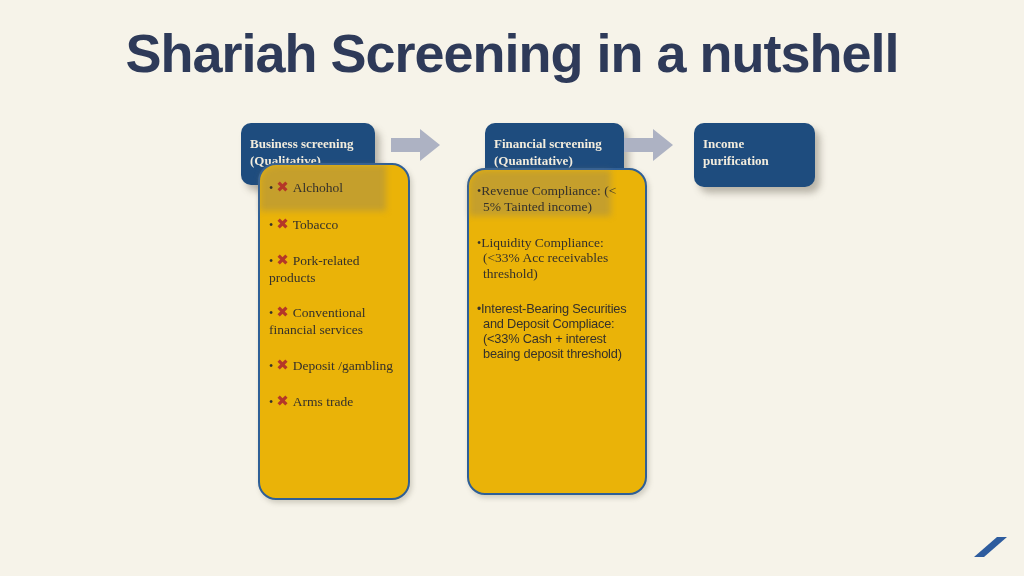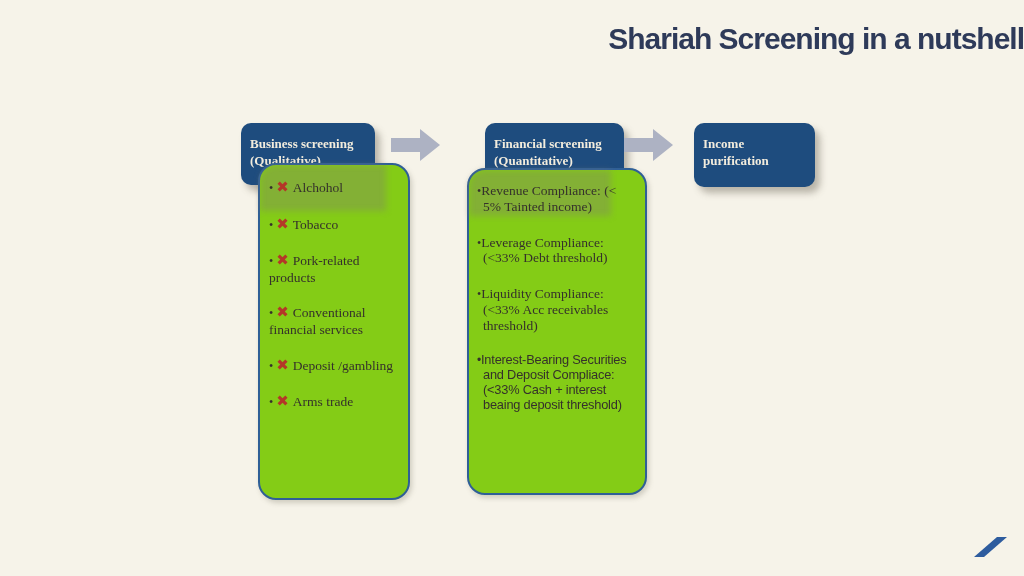--- a/index.html
+++ b/index.html
@@ -1,36 +1,36 @@
 <!DOCTYPE html>
 <html><head>
 <meta charset="utf-8">
 <style>
   html,body { margin:0; padding:0; background:#ddd; }
   .slide {
     position:relative; width:1024px; height:576px; overflow:hidden;
     background:#f6f3e9; font-family:"Liberation Serif", serif;
   }
   .title {
-    position:absolute; top:22px; left:0; width:1024px; text-align:right;
+    position:absolute; top:22px; left:0; width:1024px; text-align:center;
     font-family:"Liberation Sans", sans-serif; font-weight:bold;
-    font-size:30px; letter-spacing:-1px; color:#2e3a59;
+    font-size:54px; letter-spacing:-1px; color:#2e3a59;
   }
   .hdr {
     position:absolute; z-index:1; box-sizing:border-box;
     background:#1e4c7e; border-radius:10px; color:#f2ecdd;
     font-weight:bold; font-size:13px; line-height:1.28; padding:13px 9px;
     box-shadow:5px 6px 7px rgba(110,105,92,.45);
   }
   #hdr1 { left:241px; top:123px; width:134px; height:62px; }
   #hdr2 { left:485px; top:123px; width:139px; height:58px; }
   #hdr3 { left:694px; top:123px; width:121px; height:64px; }
   .card {
     position:absolute; z-index:2; box-sizing:border-box;
-    background:#84cc16; border:2.5px solid #2f5f96; border-radius:18px;
+    background:#eab308; border:2.5px solid #2f5f96; border-radius:18px;
     box-shadow:2px 3px 5px rgba(120,115,100,.3);
     color:#35312b; font-size:13.5px; line-height:1.17;
   }
   #card1 { left:258px; top:163px; width:152px; height:337px; padding:14px 8px 0 9px; }
   #card2 { left:467px; top:168px; width:180px; height:327px; padding:13px 8px 0 8px; }
   #card3 { left:705px; top:166px; width:147px; height:336px; padding:12px 7px 0 8px; }
   .shadowpatch {
     position:absolute; top:0; height:46px; left:0;
     background:rgba(128,124,112,.35); filter:blur(3px);
     border-top-left-radius:16px; z-index:0;
@@ -77,21 +77,20 @@
     <svg width="50" height="34" viewBox="0 0 50 34">
         <polygon points="0,10 29,10 29,1 49,17 29,33 29,24 0,24" fill="#adb2c3"></polygon>
       </svg>
   </div>
 
   <div class="hdr" id="hdr2">Financial screening (Quantitative)</div>
   <div class="card c2" id="card2">
     <div class="shadowpatch"></div>
     <div class="items">
       <div class="item"><span class="blt">•</span><span>Revenue Compliance: (&lt; 5% Tainted income)</span></div>
-      <div class="item"><span class="blt">•</span><span>Leverage Compliance: (&lt;33% Debt threshold)</span></div>
       <div class="item"><span class="blt">•</span><span>Liquidity Compliance: (&lt;33% Acc receivables threshold)</span></div>
       <div class="item sans"><span class="blt">•</span><span>Interest-Bearing Securities and Deposit Compliace: (&lt;33% Cash + interest beaing deposit threshold)</span></div>
     </div>
   </div>
 
   <div class="arrow" id="arrow2">
     <svg width="50" height="34" viewBox="0 0 50 34">
         <polygon points="0,10 29,10 29,1 49,17 29,33 29,24 0,24" fill="#adb2c3"></polygon>
       </svg>
   </div>

